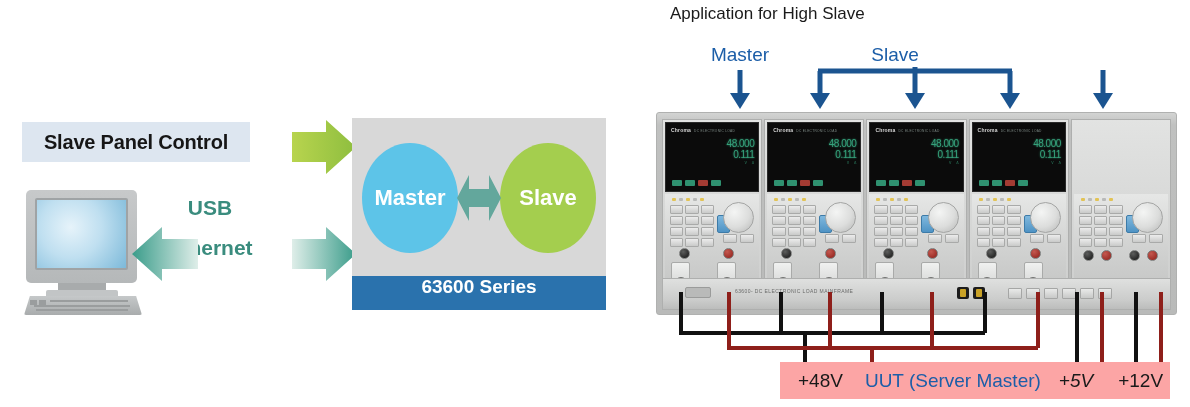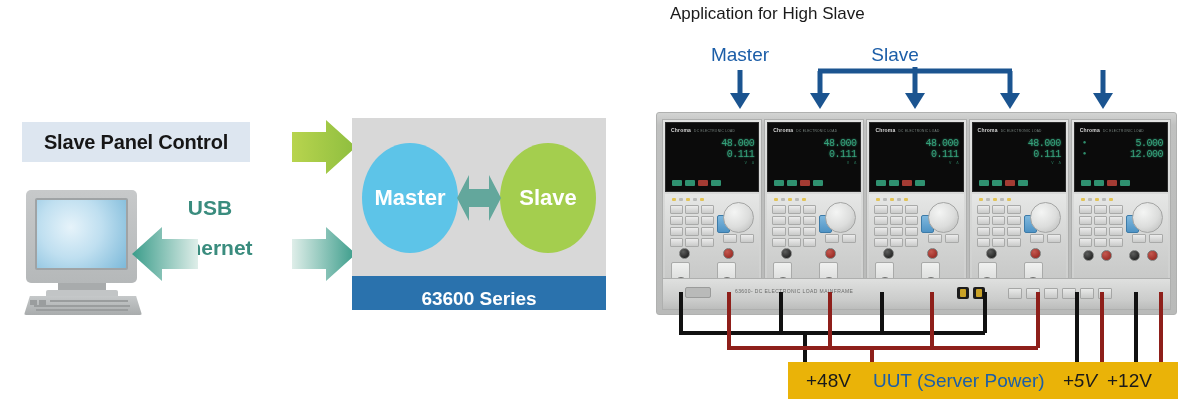--- a/index.html
+++ b/index.html
@@ -144,21 +144,21 @@
     left: 0; top: 0;
     width: 254px; height: 158px;
     background: #d8d8d8;
   }
   .dev-blue {
     position: absolute;
     left: 0; top: 158px;
     width: 254px; height: 34px;
     background: #2a72ad;
     display: flex;
-    align-items: flex-end;
+    align-items: flex-start;
     justify-content: center;
   }
   .dev-blue span {
     color: #ffffff;
     font-size: 19px;
     font-weight: bold;
   }
   .ellipse {
     position: absolute;
     display: flex;
@@ -268,21 +268,21 @@
     color: #7e8a86;
     letter-spacing: 0.3px;
   }
   .readout {
     position: absolute;
     left: 0; right: 4px;
     top: 15px;
     text-align: right;
   }
   .ro-line {
-    font-family: Liberation Mono, monospace;
+    font-family: Liberation Sans, sans-serif;
     font-size: 10px;
     color: #35a07a;
     line-height: 11px;
     letter-spacing: -0.5px;
     text-shadow: 0 0 2px #2d8d6b;
     margin-left: 14px;
   }
   .ro-unit {
     font-family: "DejaVu Sans Mono", monospace;
     font-size: 4px;
@@ -457,38 +457,38 @@
     position: absolute;
     left: 0; top: 0;
     width: 550px;
     height: 407px;
     pointer-events: none;
   }
 
   
   #volt-bar {
     position: absolute;
-    left: 148px;
+    left: 140px;
     top: 362px;
     width: 390px;
     height: 37px;
-    background: #eab308;
+    background: #fca5a5;
     display: flex;
     align-items: center;
   }
   .volt-item {
     font-size: 19px;
     white-space: nowrap;
   }
   .volt-dark { color: #1a1a1a; }
   .volt-blue { color: #1c5ea8; }
   #v48  { margin-left: 18px; }
   #vuut { margin-left: 22px; }
   #v5   { margin-left: 18px; font-style: italic; }
-  #v12  { margin-left: 10px; }
+  #v12  { margin-left: 25px; }
 </style>
 </head>
 <body>
 
 <div id="stage">
 
   <div id="left-panel">
 
     <div class="fpc-box">
       <span>Slave Panel Control</span>
@@ -824,38 +824,20 @@
                 <span class="plug-tip black"></span>
               </span>
               <span class="plug" style="left:52px;top:16px;">
                 <span class="plug-tip red"></span>
               </span>
             </div>
           </div>
         </div>
 
         <div class="module">
-          <div class="mod-display">
-            <div class="brand-row">
-              <span class="brand-name">Chroma</span>
-              <span class="brand-sub">DC ELECTRONIC LOAD</span>
-            </div>
-            <div class="ro-chan" style="top:16px;">●</div>
-            <div class="ro-chan" style="top:27px;">●</div>
-            <div class="readout">
-              <div class="ro-line">5.000</div>
-              <div class="ro-line">12.000</div>
-            </div>
-            <div class="led-row">
-              <span class="led"></span>
-              <span class="led"></span>
-              <span class="led red"></span>
-              <span class="led"></span>
-            </div>
-          </div>
           <div class="mod-panel">
             <div class="ind-row">
               <i class="ind"></i>
                 <i class="ind dim"></i>
                 <i class="ind"></i>
                 <i class="ind dim"></i>
                 <i class="ind"></i>
             </div>
             <div class="keypad">
               <span class="key"></span>
@@ -924,19 +906,19 @@
         <path d="M292,292 L292,348"></path>
         <path d="M398,292 L398,348"></path>
         <path d="M232,348 L232,365"></path>
         <path d="M462,292 L462,365"></path>
         <path d="M521,292 L521,365"></path>
       </g>
     </svg>
 
     <div id="volt-bar">
       <span class="volt-item volt-dark" id="v48">+48V</span>
-      <span class="volt-item volt-blue" id="vuut">UUT (Server Power)</span>
+      <span class="volt-item volt-blue" id="vuut">UUT (Server Master)</span>
       <span class="volt-item volt-dark" id="v5">+5V</span>
       <span class="volt-item volt-dark" id="v12">+12V</span>
     </div>
 
   </div>
 </div>
 
 </body></html>

